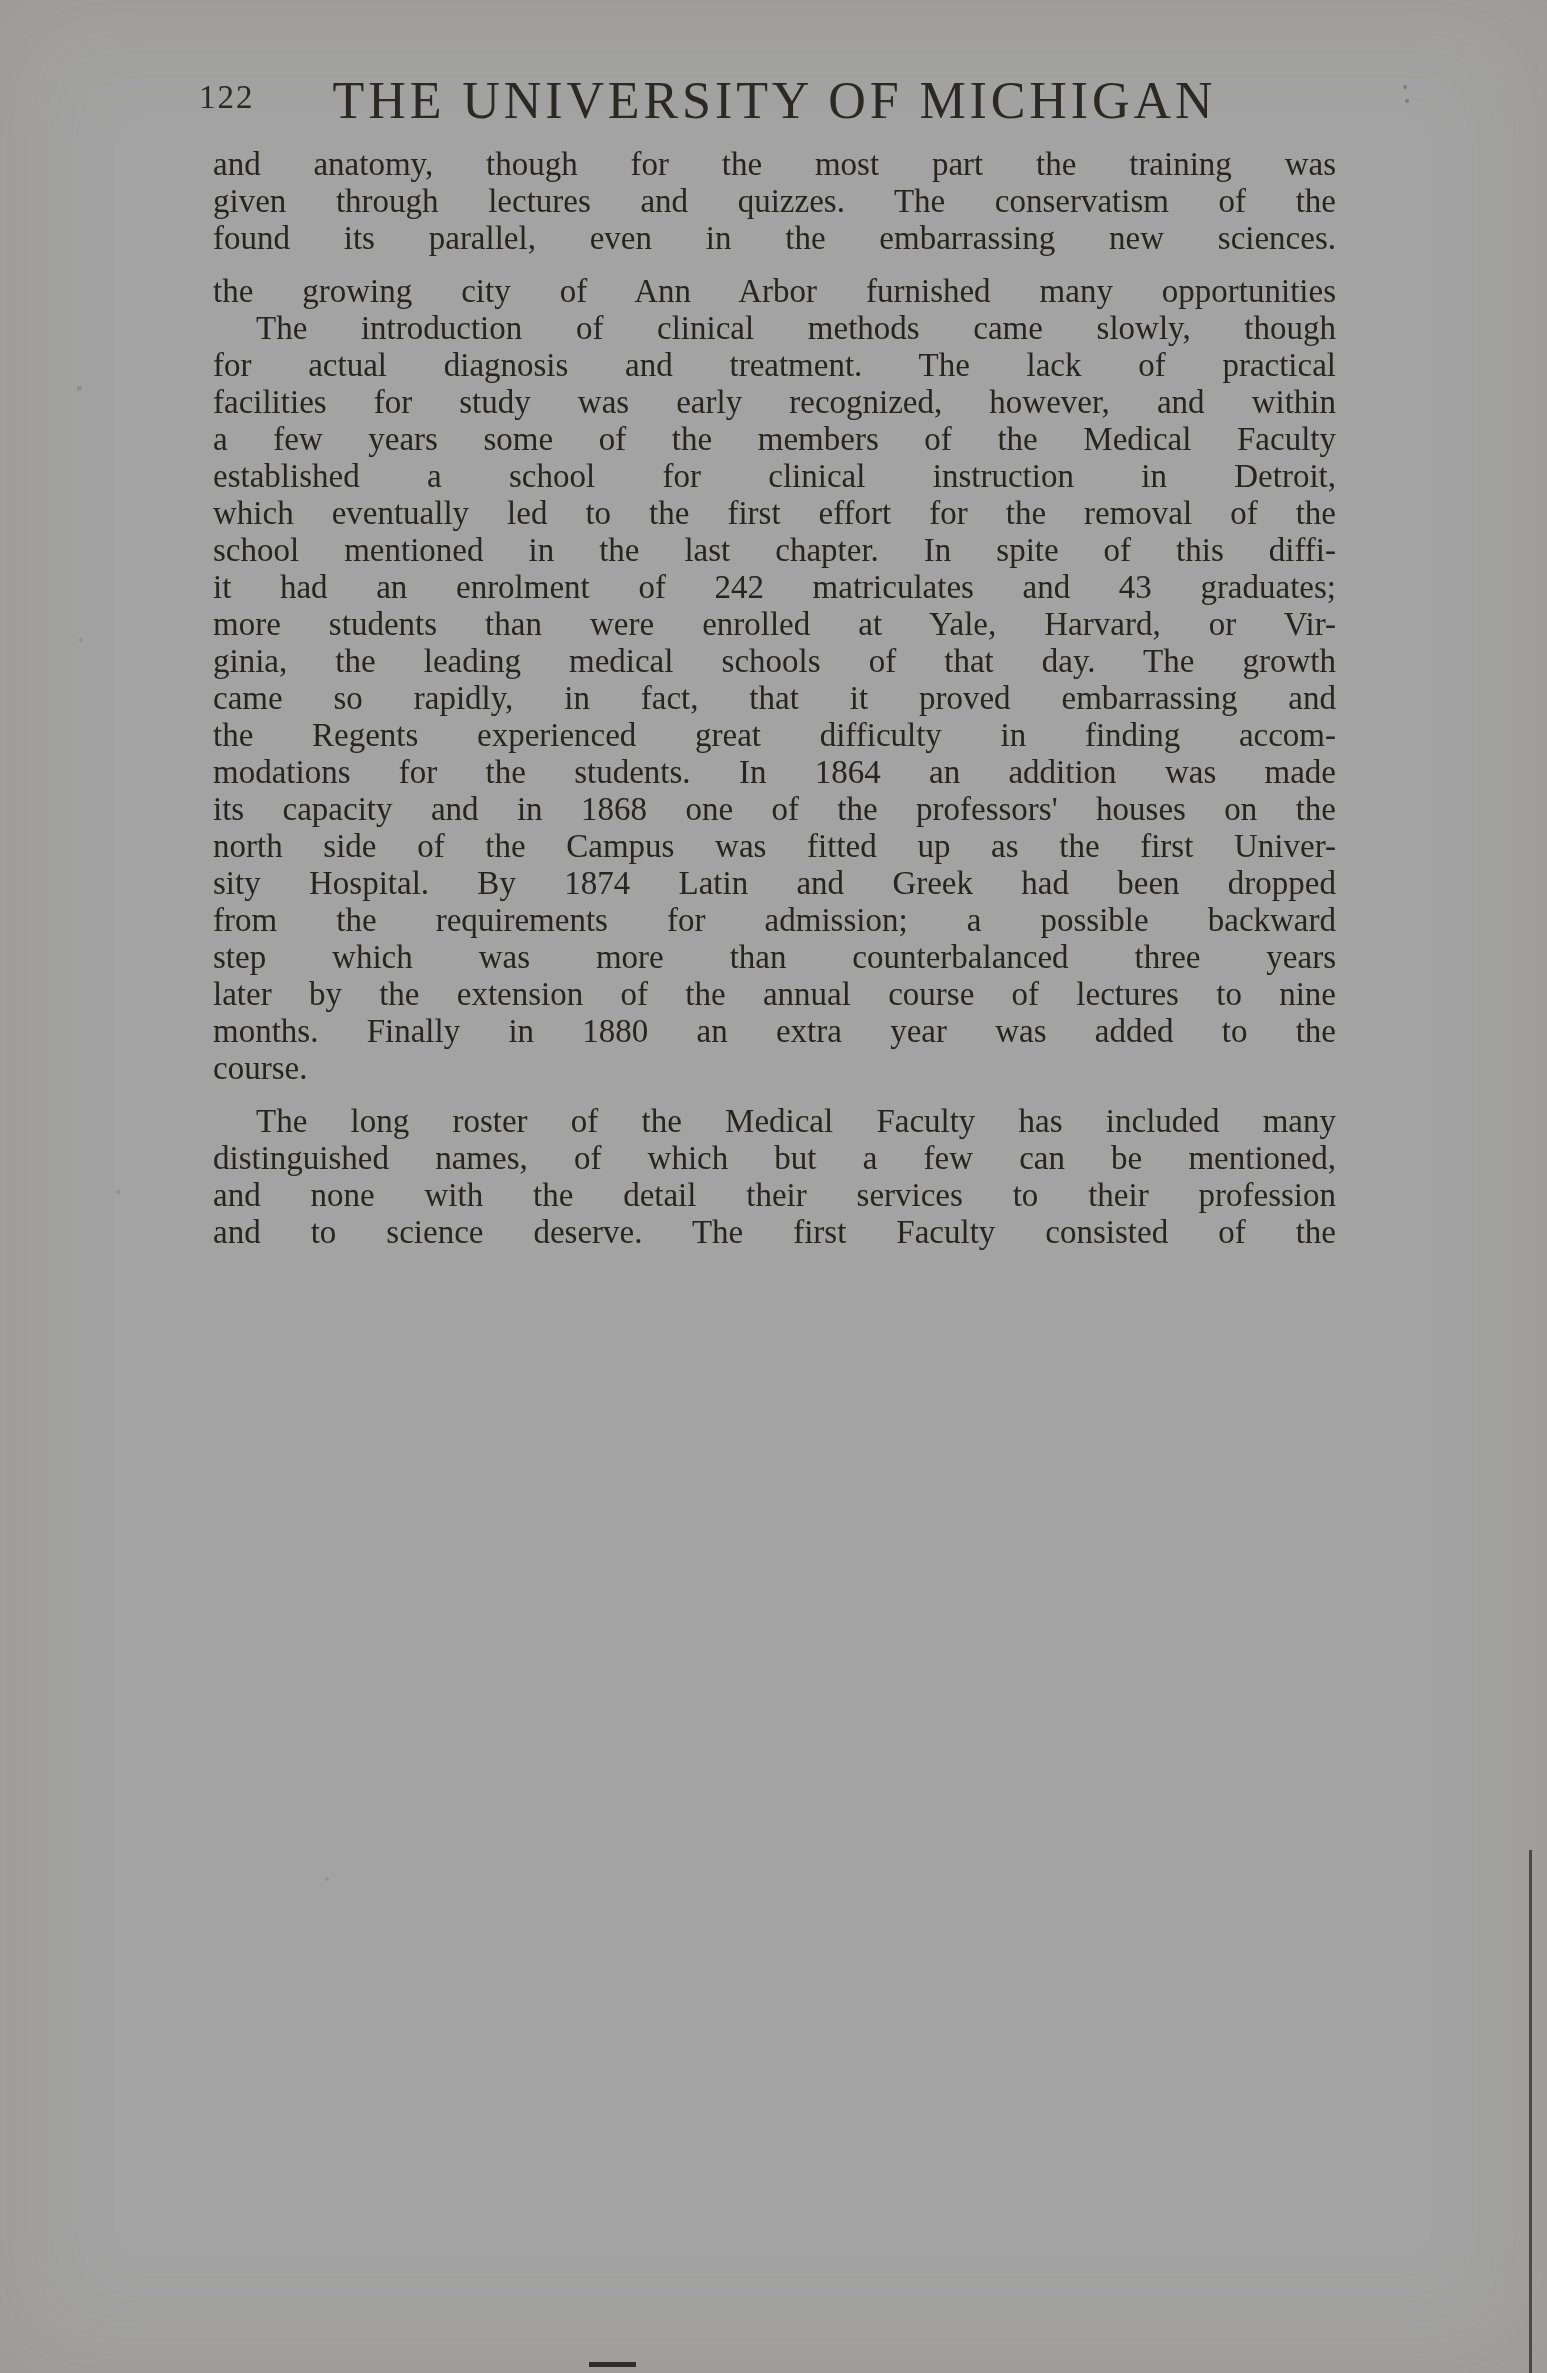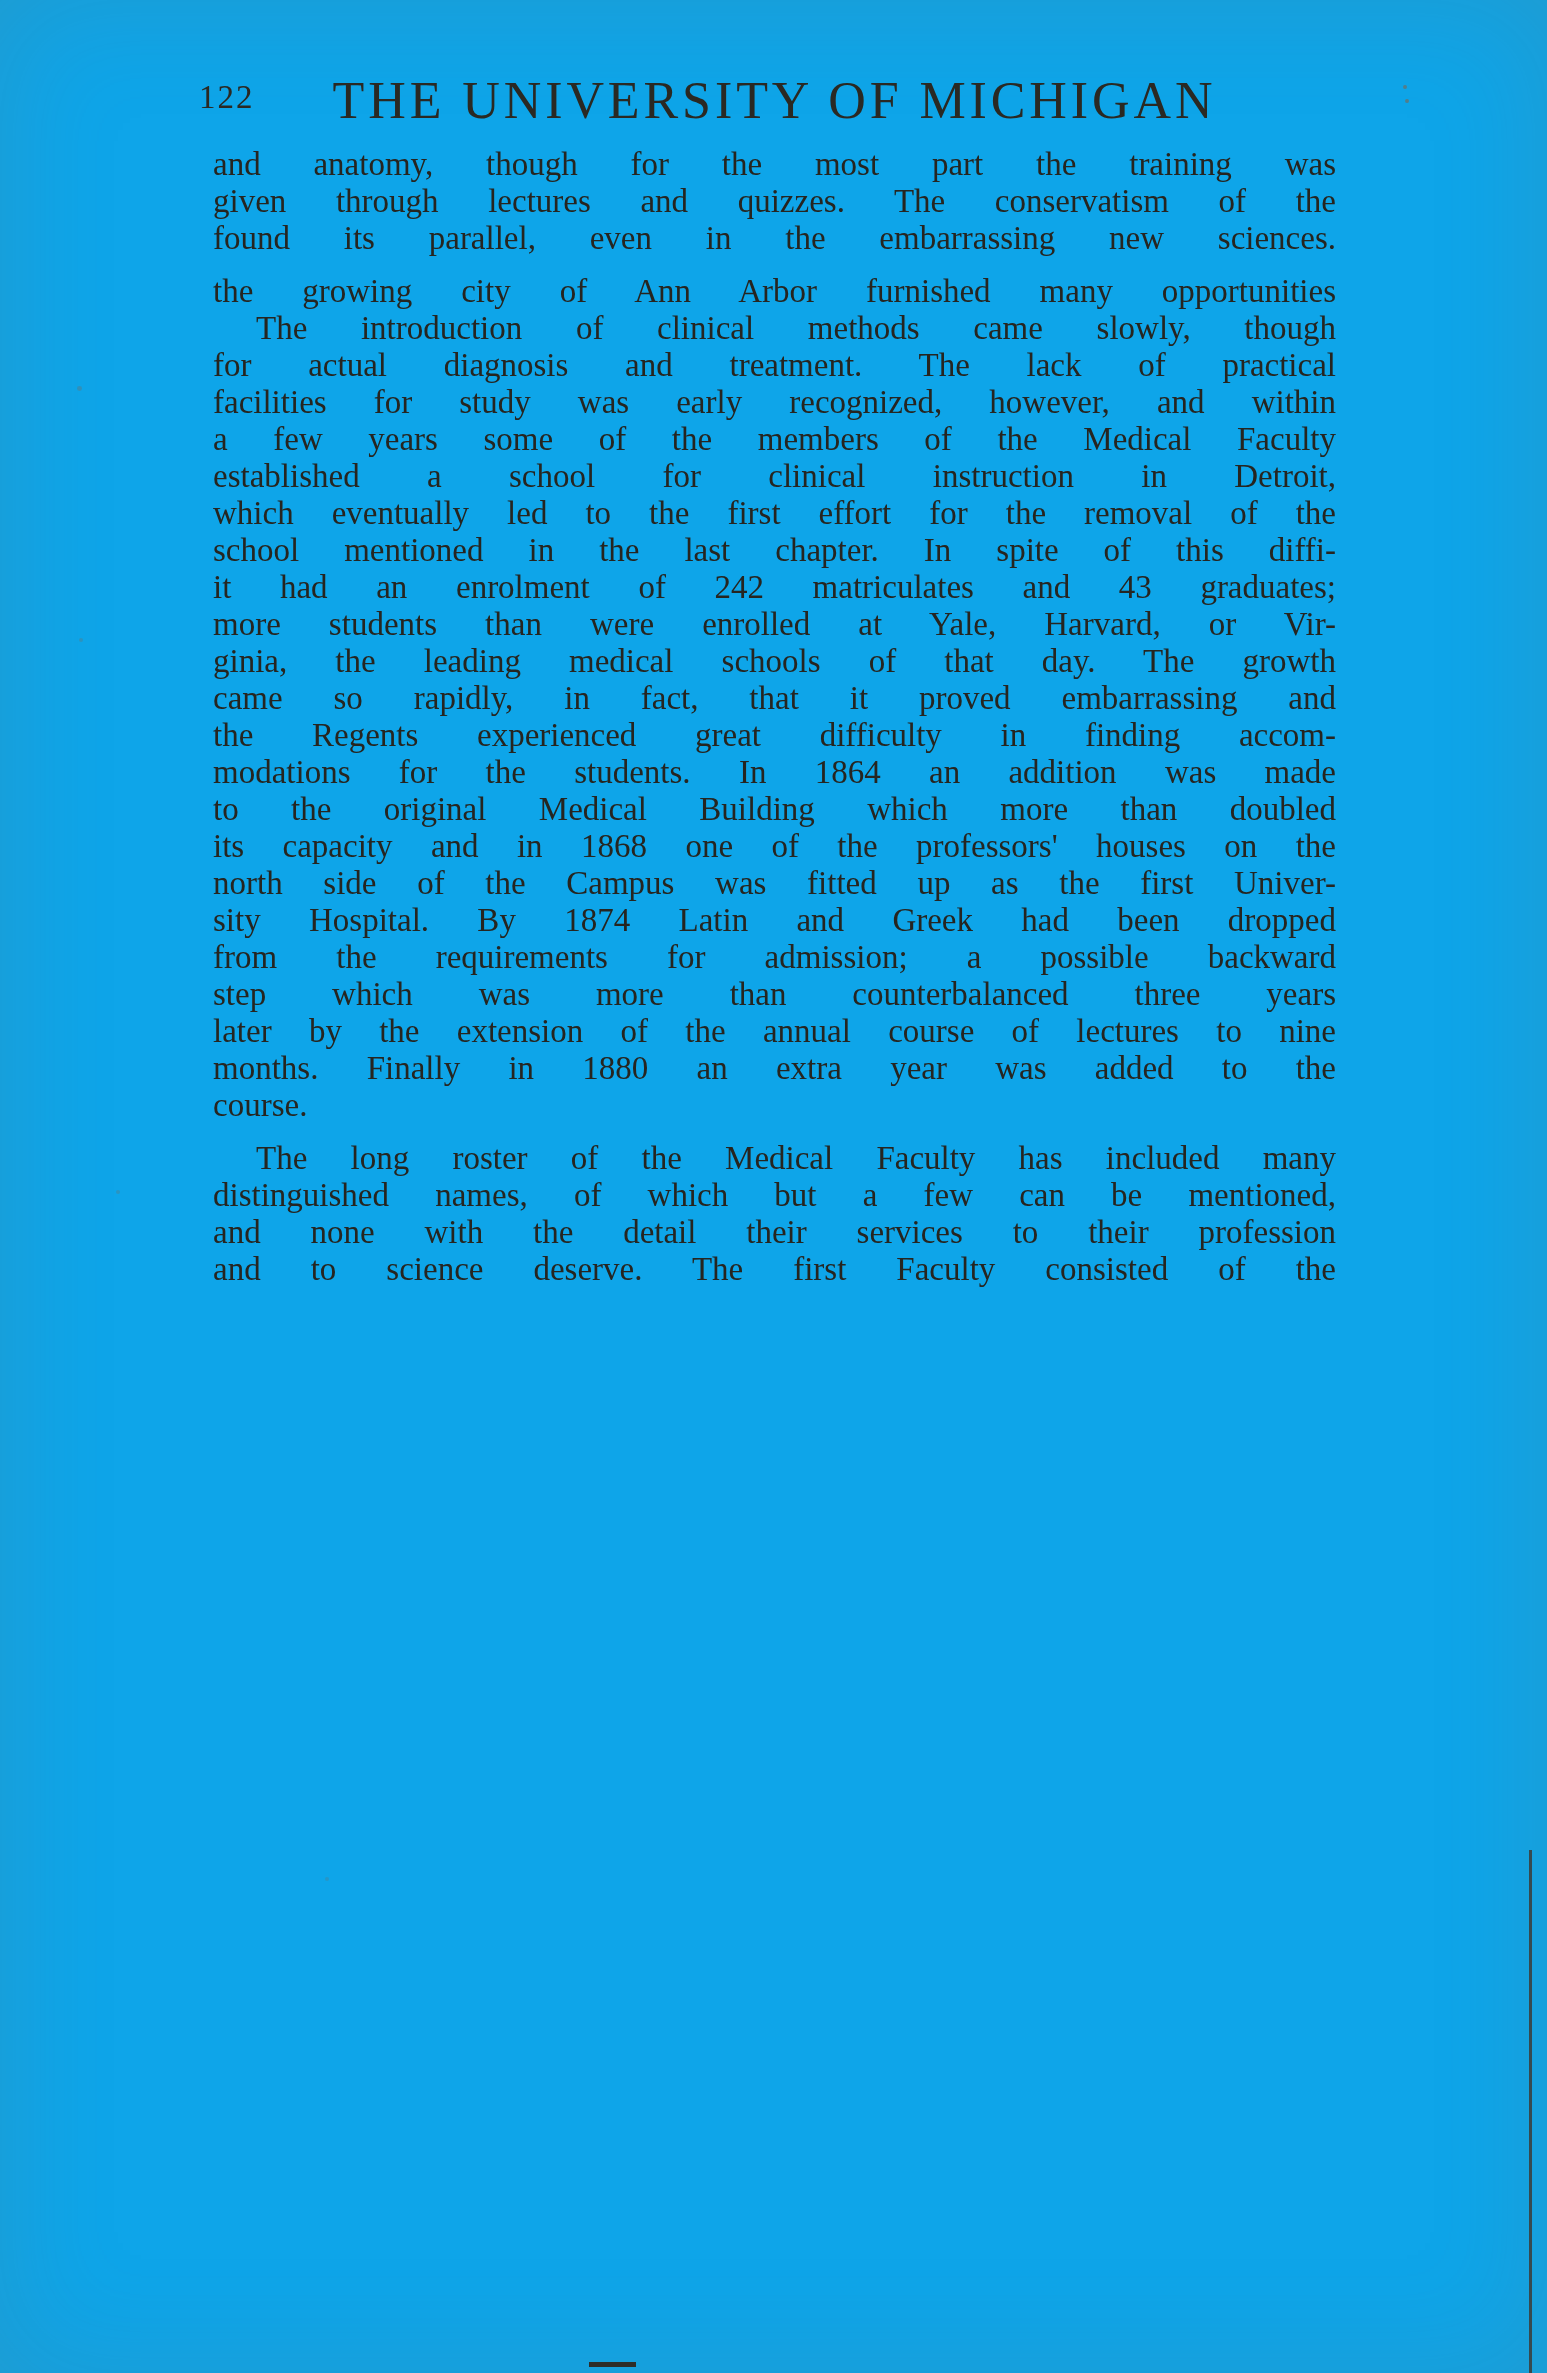--- a/index.html
+++ b/index.html
@@ -5,21 +5,21 @@
   html, body {
     margin: 0;
     padding: 0;
     background: #6b6b6b;
   }
   .page {
     position: relative;
     width: 1548px;
     height: 2373px;
     margin: 0 auto;
-    background: #0ea5e9;
+    background: #a3a3a3;
     box-shadow: inset 0 0 118px rgba(120,110,90,0.18);
     font-family: "Liberation Serif", "DejaVu Serif", serif;
     color: #24231f;
     overflow: hidden;
   }
   .text-block {
     position: absolute;
     left: 197px;
     width: 1155px;
   }
@@ -106,21 +106,20 @@
         <div class="line">a few years some of the members of the Medical Faculty</div>
         <div class="line">established a school for clinical instruction in Detroit,</div>
         <div class="line">which eventually led to the first effort for the removal of the</div>
         <div class="line">school mentioned in the last chapter. In spite of this diffi-</div>
         <div class="line">it had an enrolment of 242 matriculates and 43 graduates;</div>
         <div class="line">more students than were enrolled at Yale, Harvard, or Vir-</div>
         <div class="line">ginia, the leading medical schools of that day. The growth</div>
         <div class="line">came so rapidly, in fact, that it proved embarrassing and</div>
         <div class="line">the Regents experienced great difficulty in finding accom-</div>
         <div class="line">modations for the students. In 1864 an addition was made</div>
-        <div class="line">to the original Medical Building which more than doubled</div>
         <div class="line">its capacity and in 1868 one of the professors' houses on the</div>
         <div class="line">north side of the Campus was fitted up as the first Univer-</div>
         <div class="line">sity Hospital. By 1874 Latin and Greek had been dropped</div>
         <div class="line">from the requirements for admission; a possible backward</div>
         <div class="line">step which was more than counterbalanced three years</div>
         <div class="line">later by the extension of the annual course of lectures to nine</div>
         <div class="line">months. Finally in 1880 an extra year was added to the</div>
         <div class="line last">course.</div>
       </div>
       <div class="paragraph">

